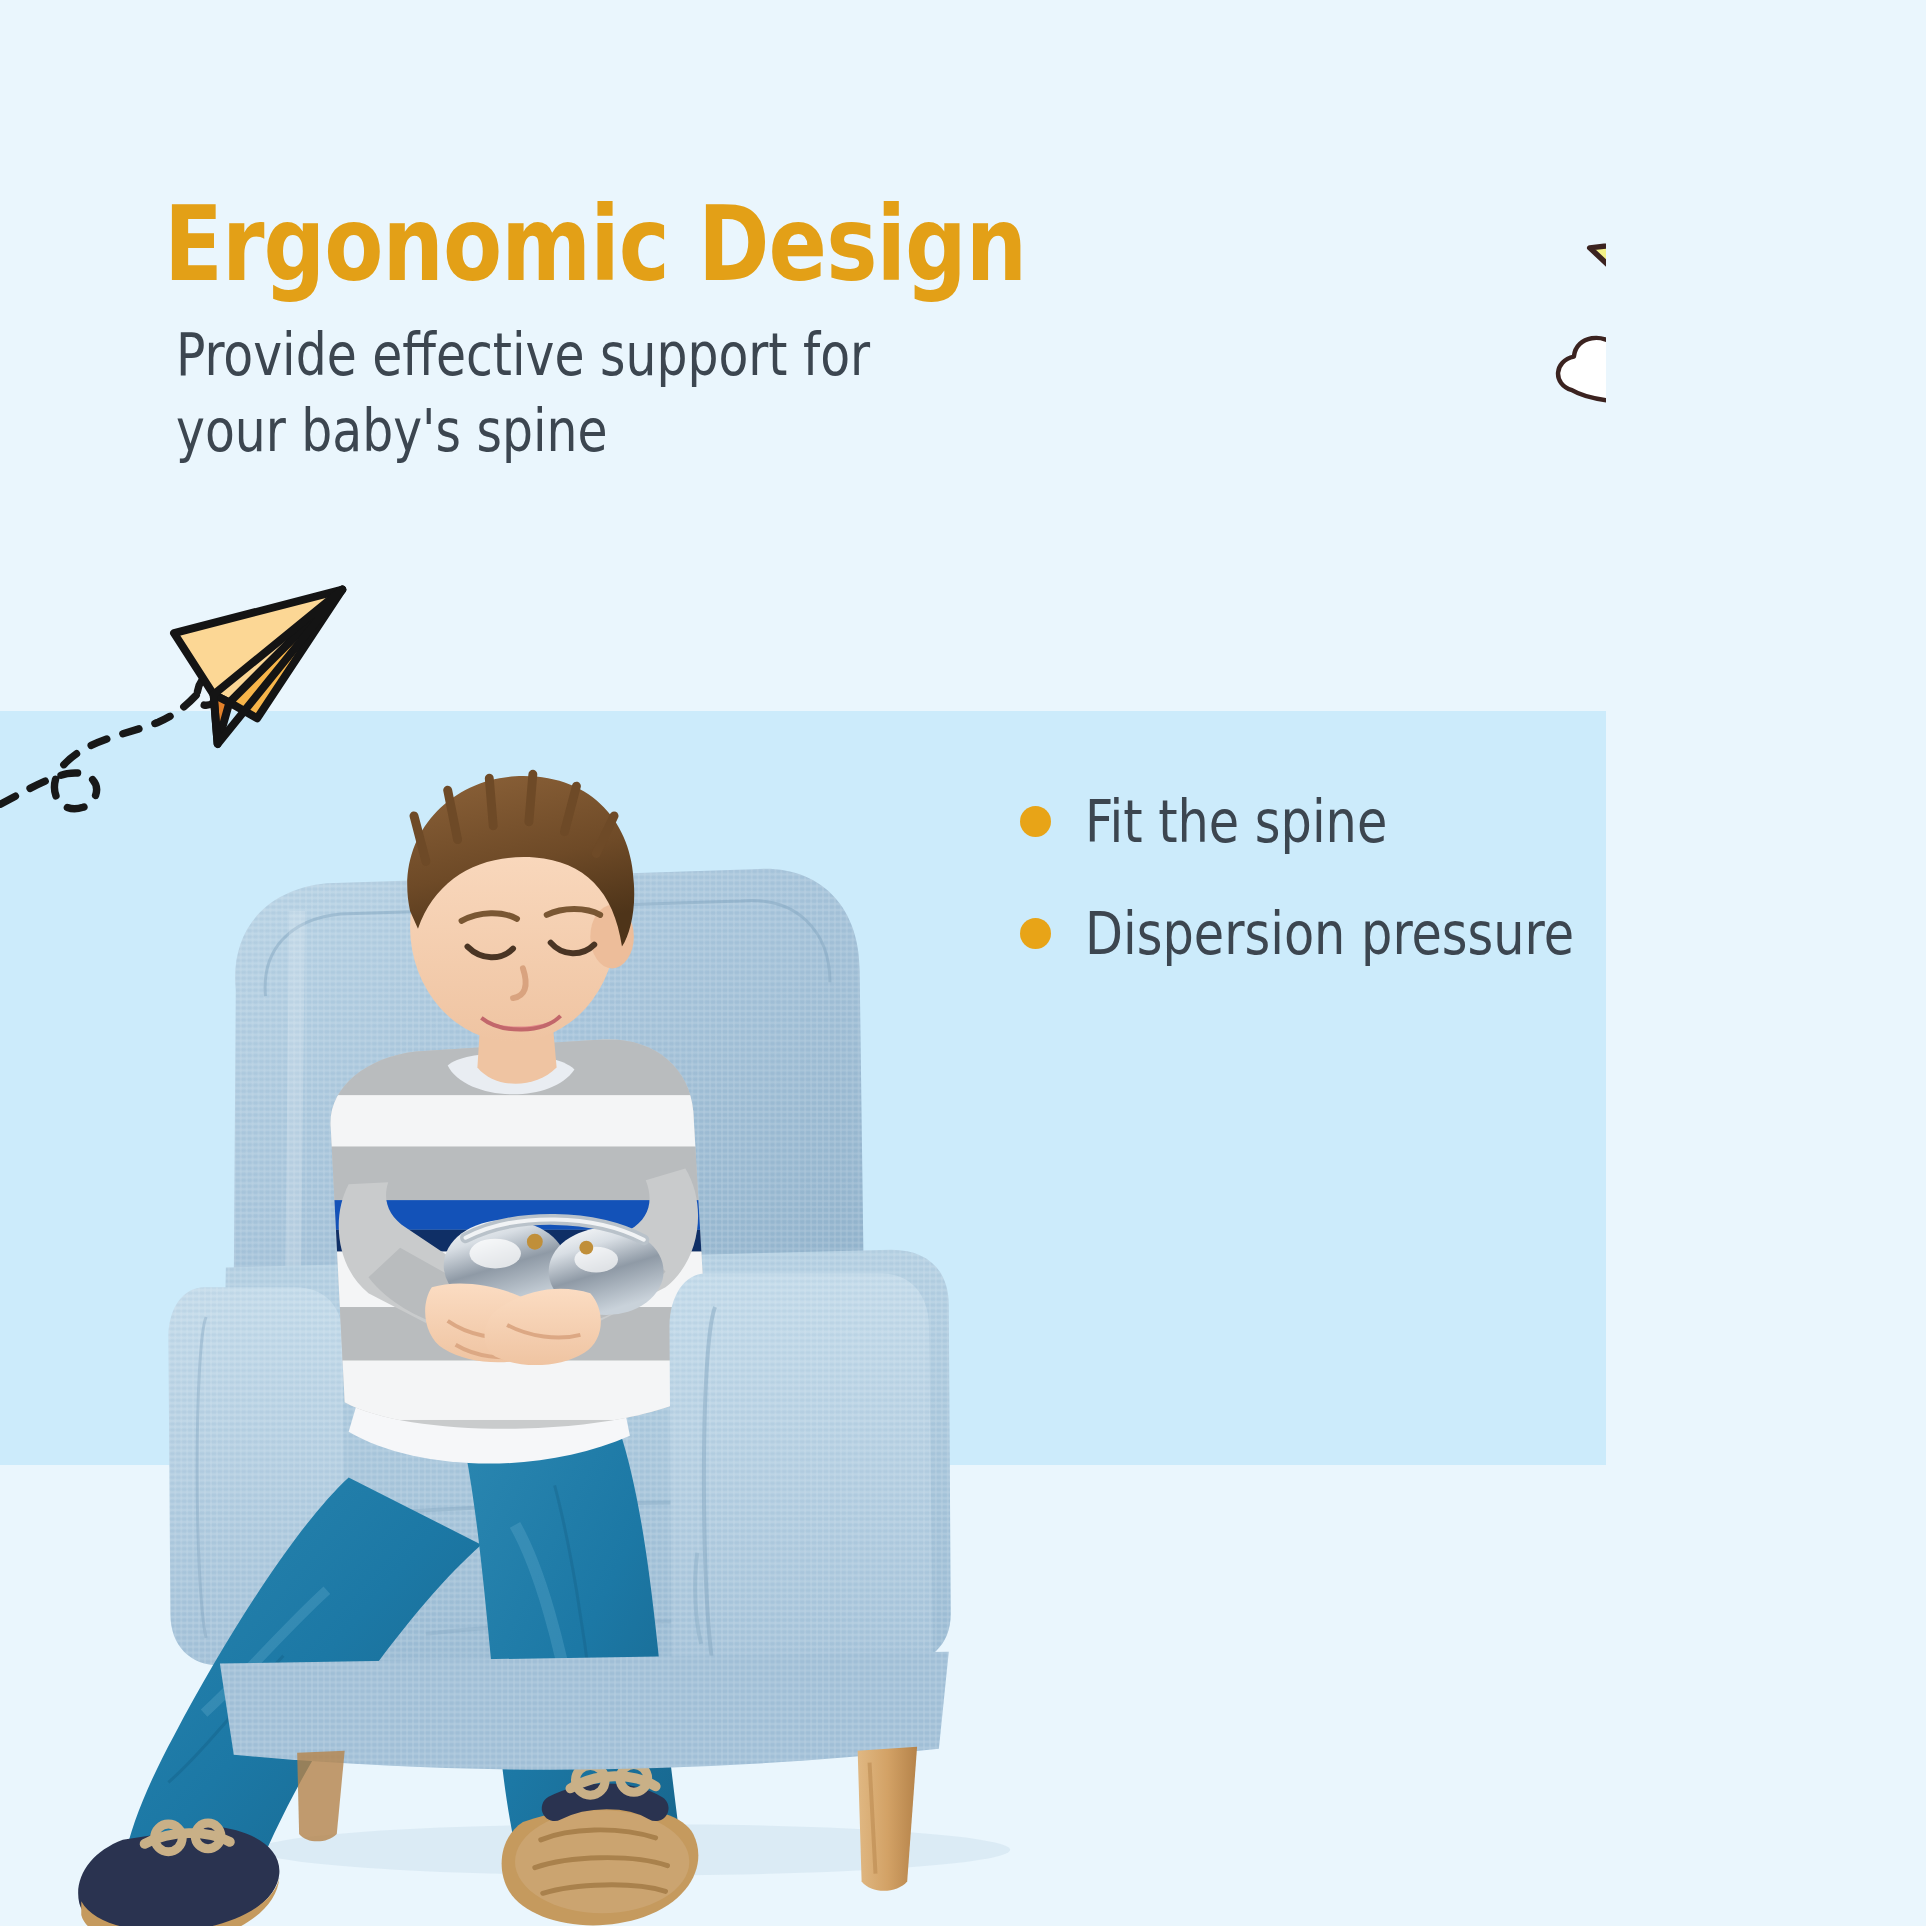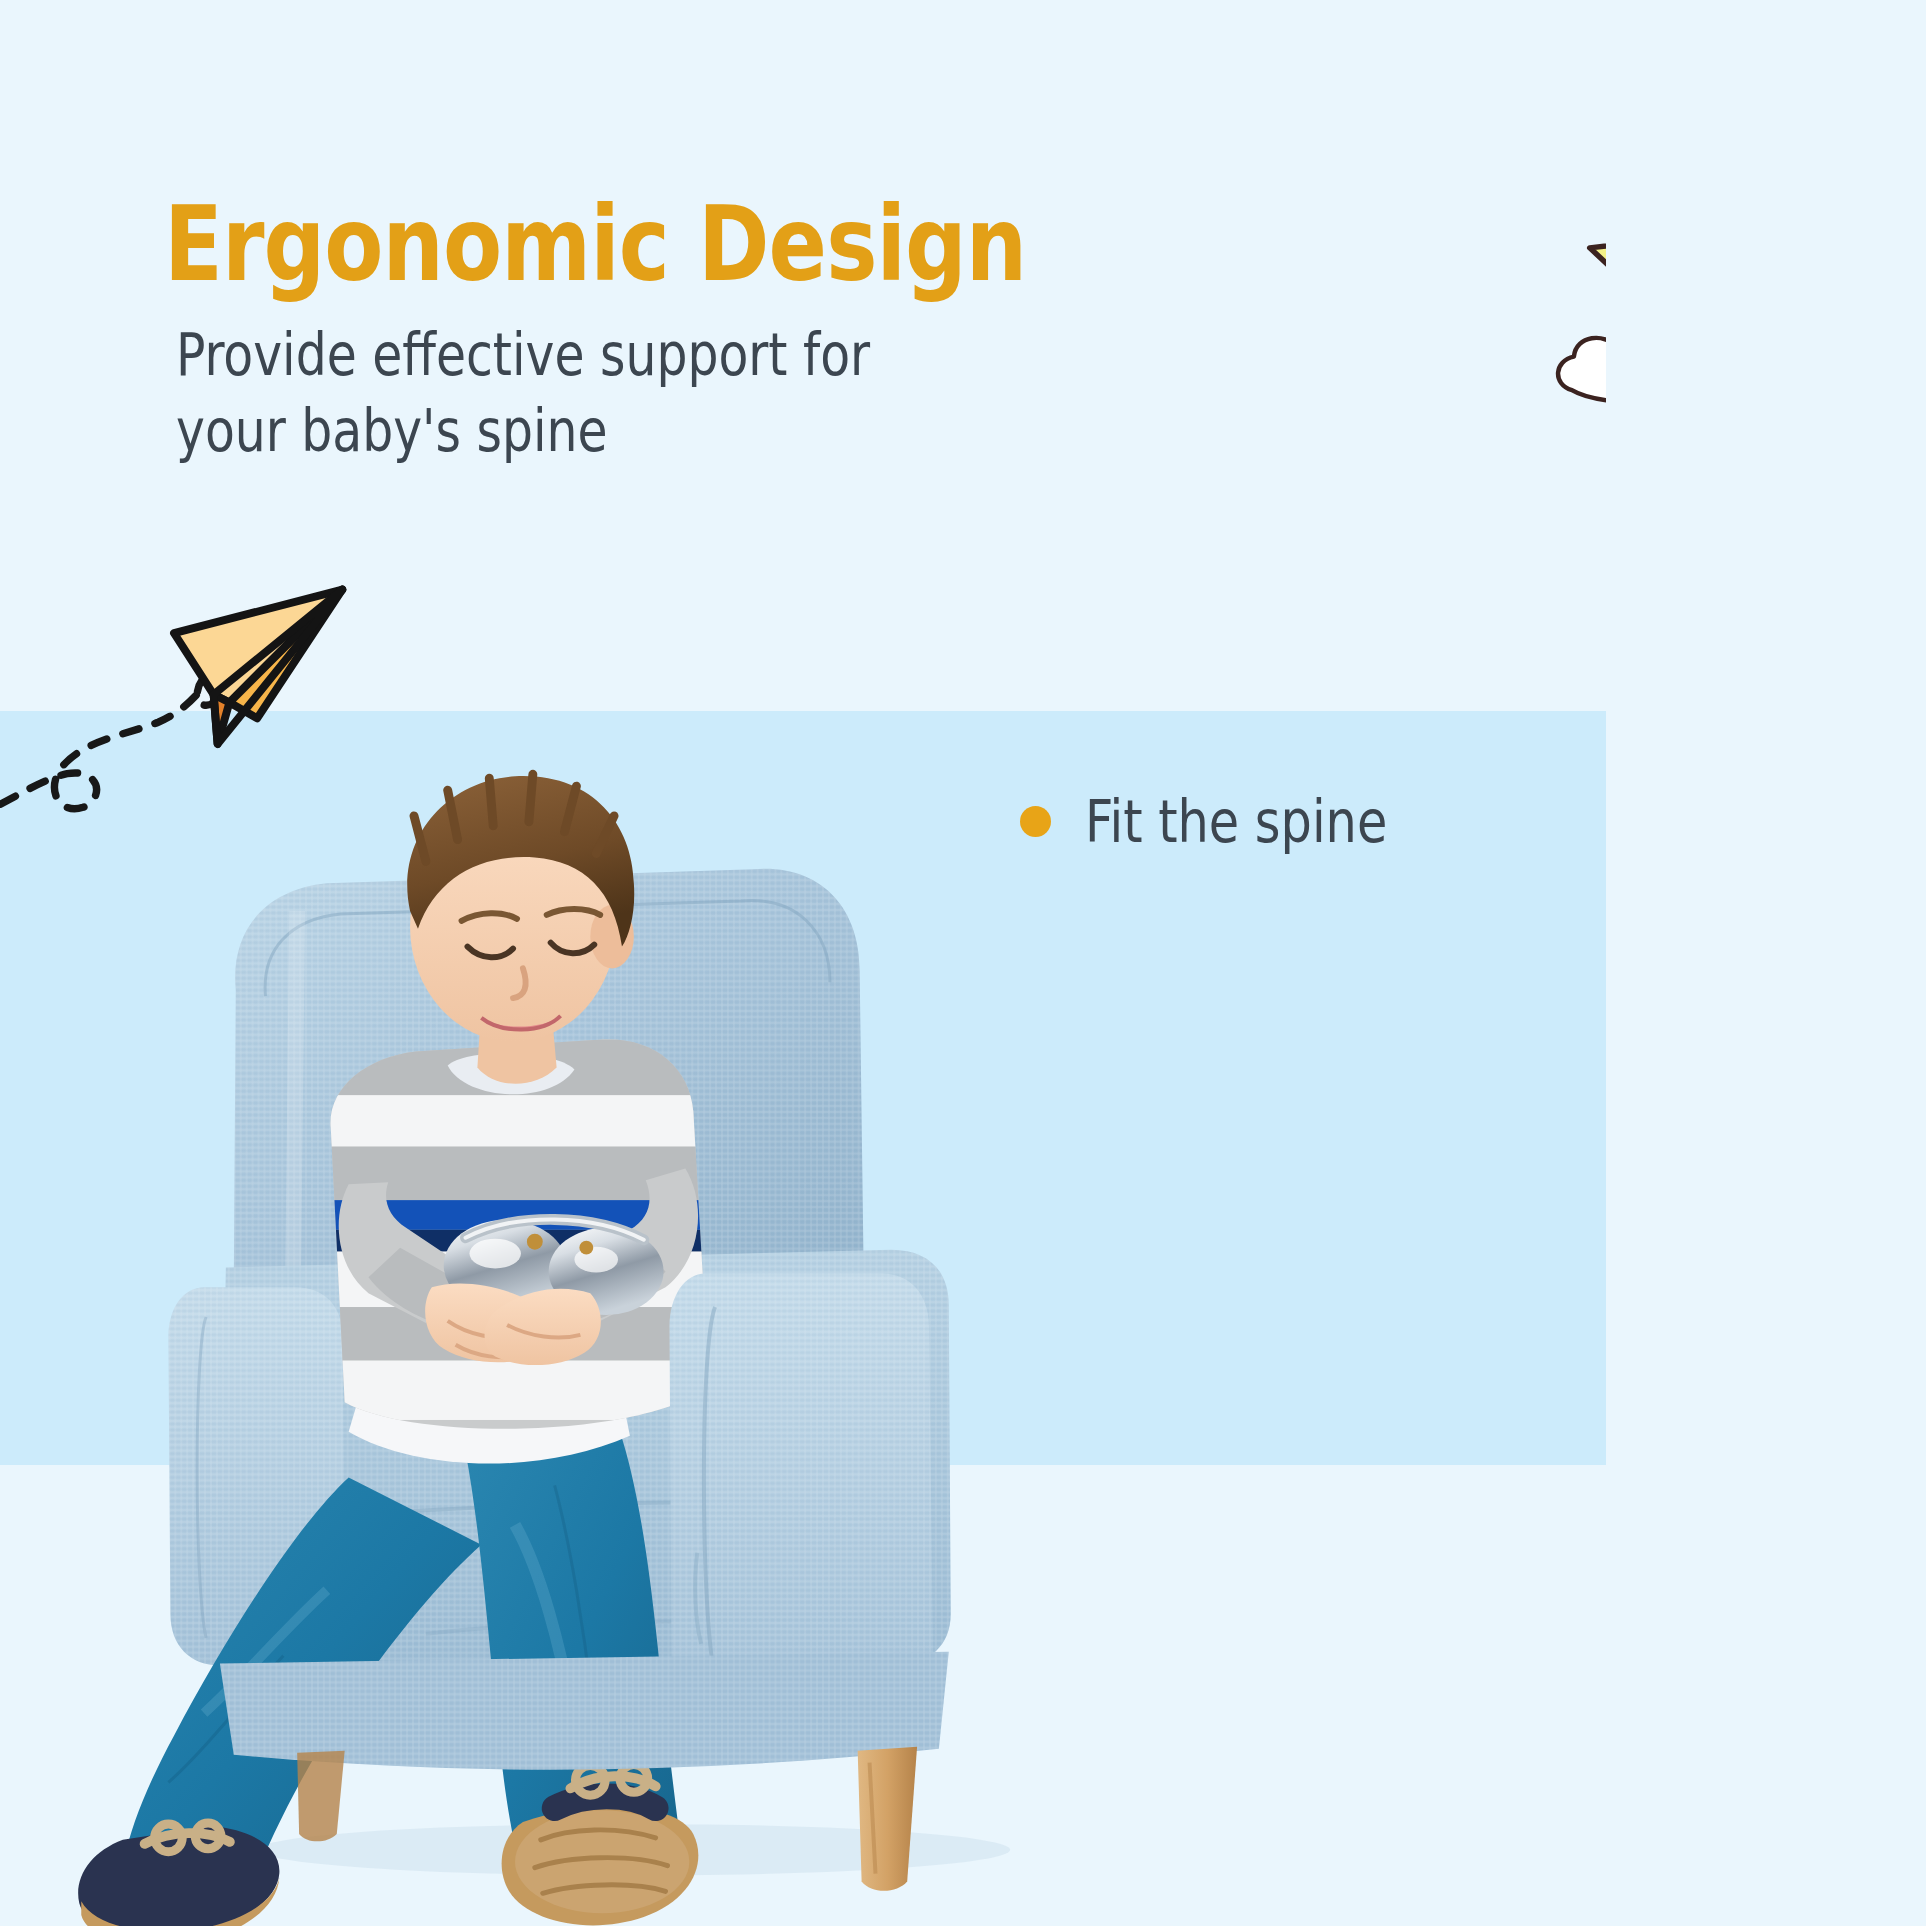--- a/index.html
+++ b/index.html
@@ -337,16 +337,20 @@
   <div class="subhead">
     <div>Provide effective support for</div>
     <div>your baby's spine</div>
   </div>
 
   <div class="bullets">
     <div class="bullet-row">
       <span class="bullet-dot"></span>
       <span class="bullet-text">Fit the spine</span>
     </div>
+    <div class="bullet-row">
+      <span class="bullet-dot"></span>
+      <span class="bullet-text">Dispersion pressure</span>
+    </div>
   </div>
 
 </div>
 
 
 </body></html>

